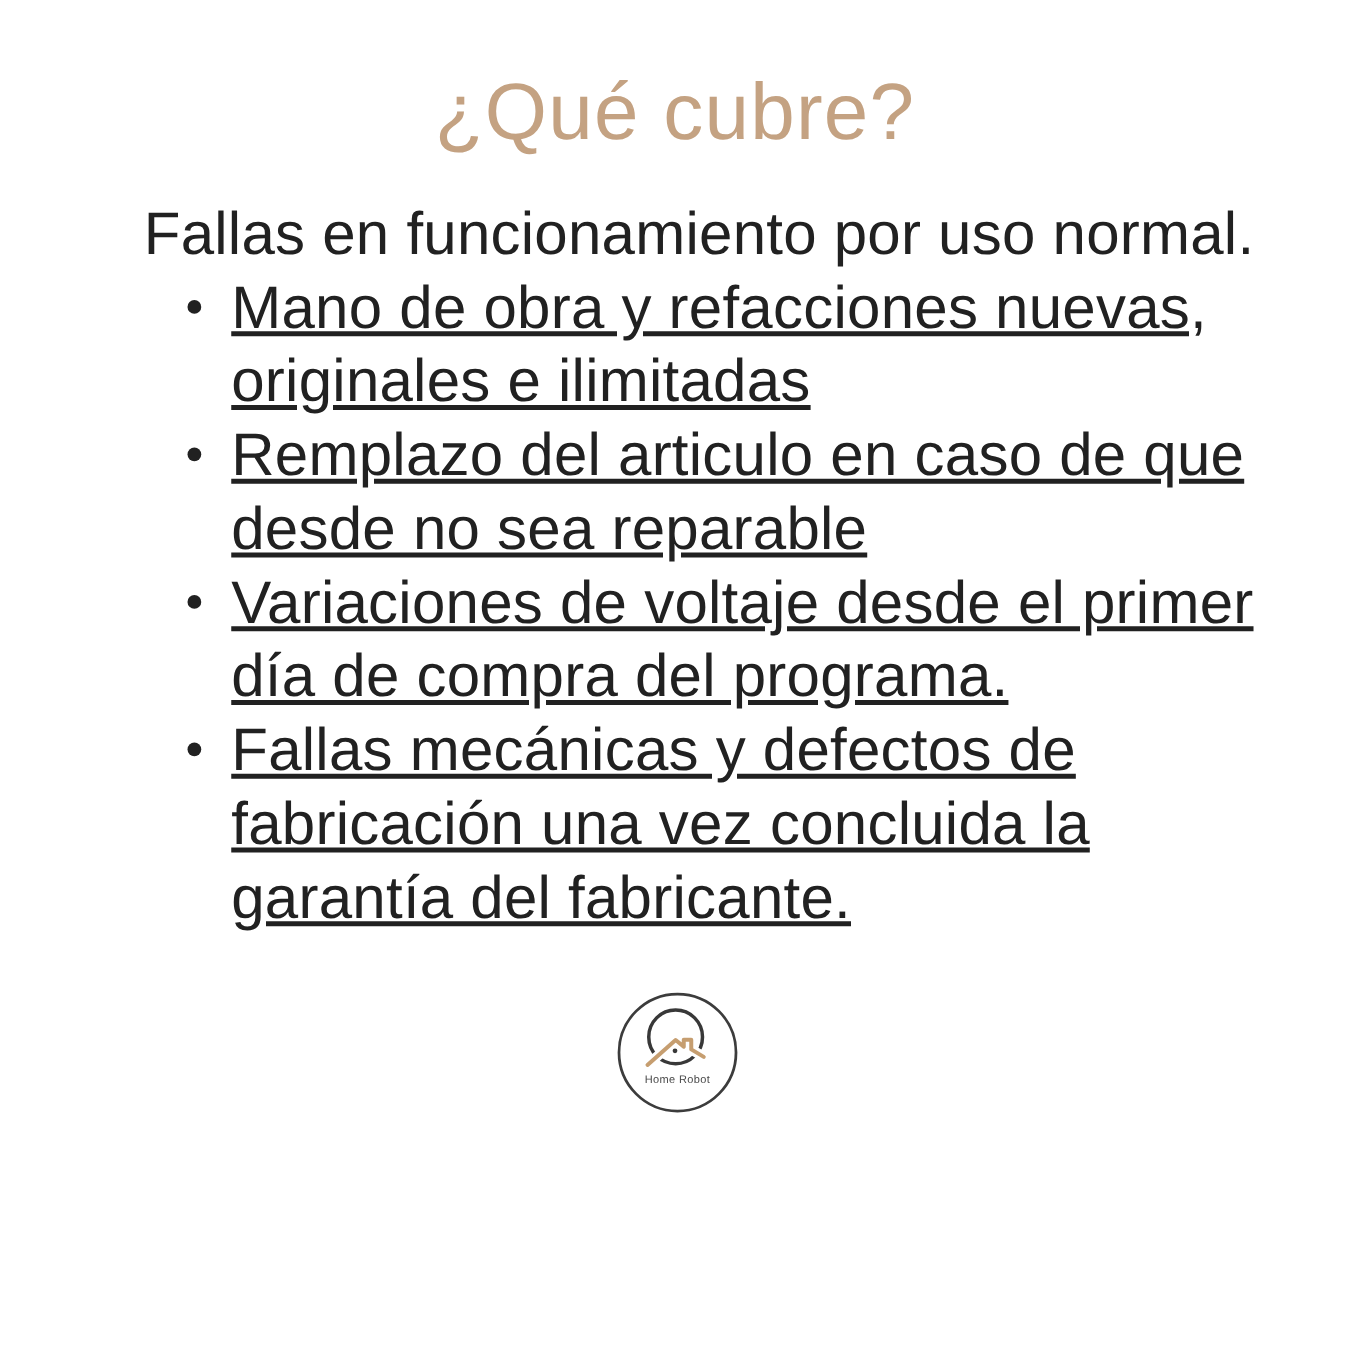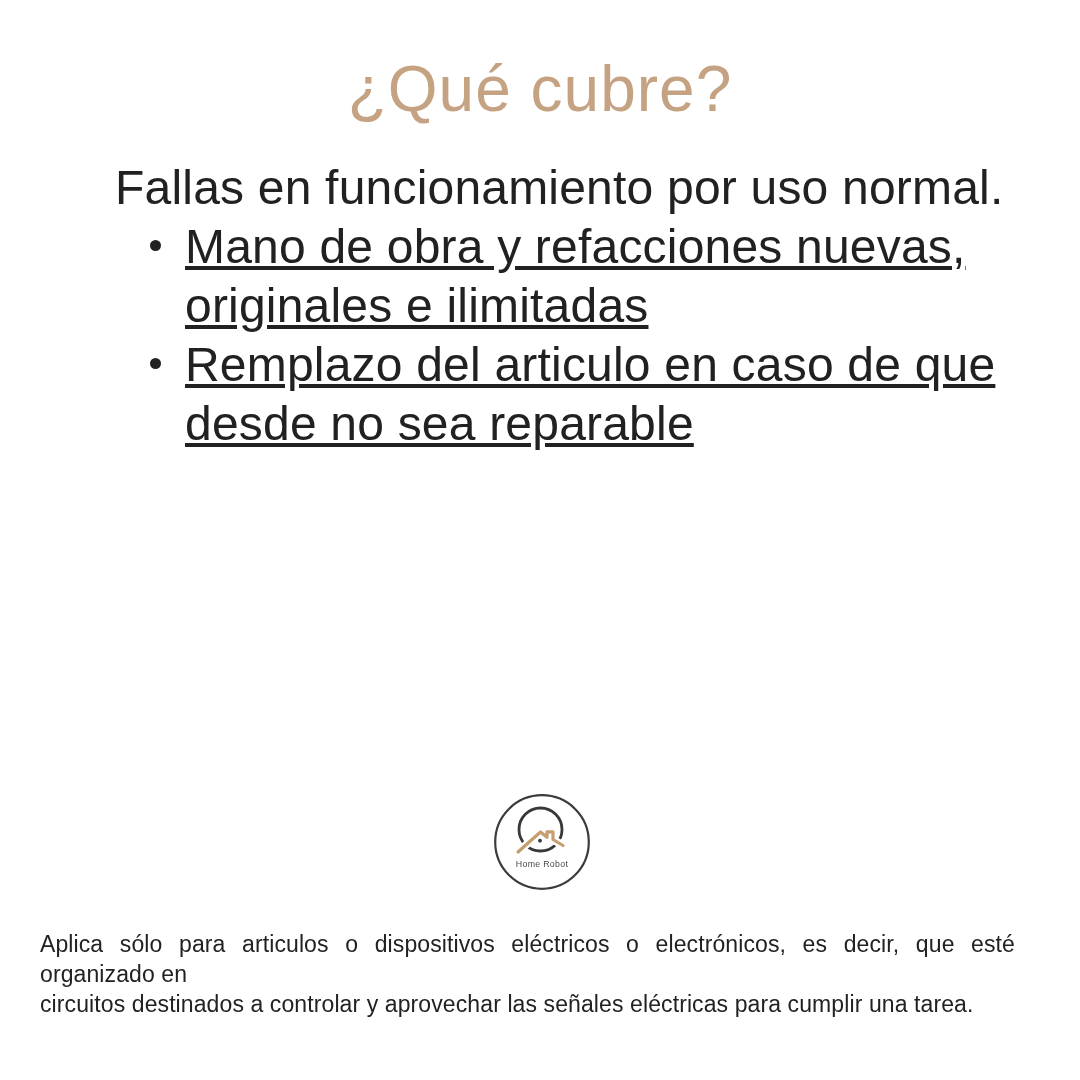--- a/index.html
+++ b/index.html
@@ -83,33 +83,33 @@
 
   <h1 class="title">¿Qué cubre?</h1>
 
   <div class="body-block">
     <p class="intro">Fallas en funcionamiento por uso normal.</p>
     <ul class="bullets">
       <li>Mano de obra y refacciones nuevas,
 originales e ilimitadas</li>
       <li>Remplazo del articulo en caso de que
 desde no sea reparable</li>
+      <li>Variaciones de voltaje desde el primer
+día de compra del programa.</li>
+      <li>Fallas mecánicas y defectos de
+fabricación una vez concluida la
+garantía del fabricante.</li>
     </ul>
   </div>
 
   <div class="logo">
     <svg viewBox="0 0 100 100" width="100" height="100">
       <circle cx="50" cy="50" r="46.8" fill="none" stroke-width="2.2" stroke="#3c3c3c"></circle>
       <circle cx="48.5" cy="37.5" r="21.5" fill="none" stroke-width="2.8" stroke="#383838"></circle>
       <path d="M 26 60 L 48.5 40 L 55 45.3 L 55 39.8 L 61 39.8 L 61 47.5 L 71 53.5" fill="none" stroke="#ffffff" stroke-width="8" stroke-linecap="round" stroke-linejoin="round"></path>
       <path d="M 26 60 L 48.5 40 L 55 45.3 L 55 39.8 L 61 39.8 L 61 47.5 L 71 53.5" fill="none" stroke-width="3.2" stroke-linecap="round" stroke-linejoin="round" stroke="#c69e70"></path>
       <circle cx="48" cy="48.7" r="1.9" fill="#383838"></circle>
       <text x="50" y="74.5" text-anchor="middle" font-size="8.8" fill="#4a4a4a">Home Robot</text>
     </svg>
   </div>
 
-  <div class="footer">
-    <div class="justified">Aplica sólo para articulos o dispositivos eléctricos o electrónicos, es decir, que esté</div>
-    <div>organizado en</div>
-    <div>circuitos destinados a controlar y aprovechar las señales eléctricas para cumplir una tarea.</div>
-  </div>
 
 </div>
 
 </body></html>

